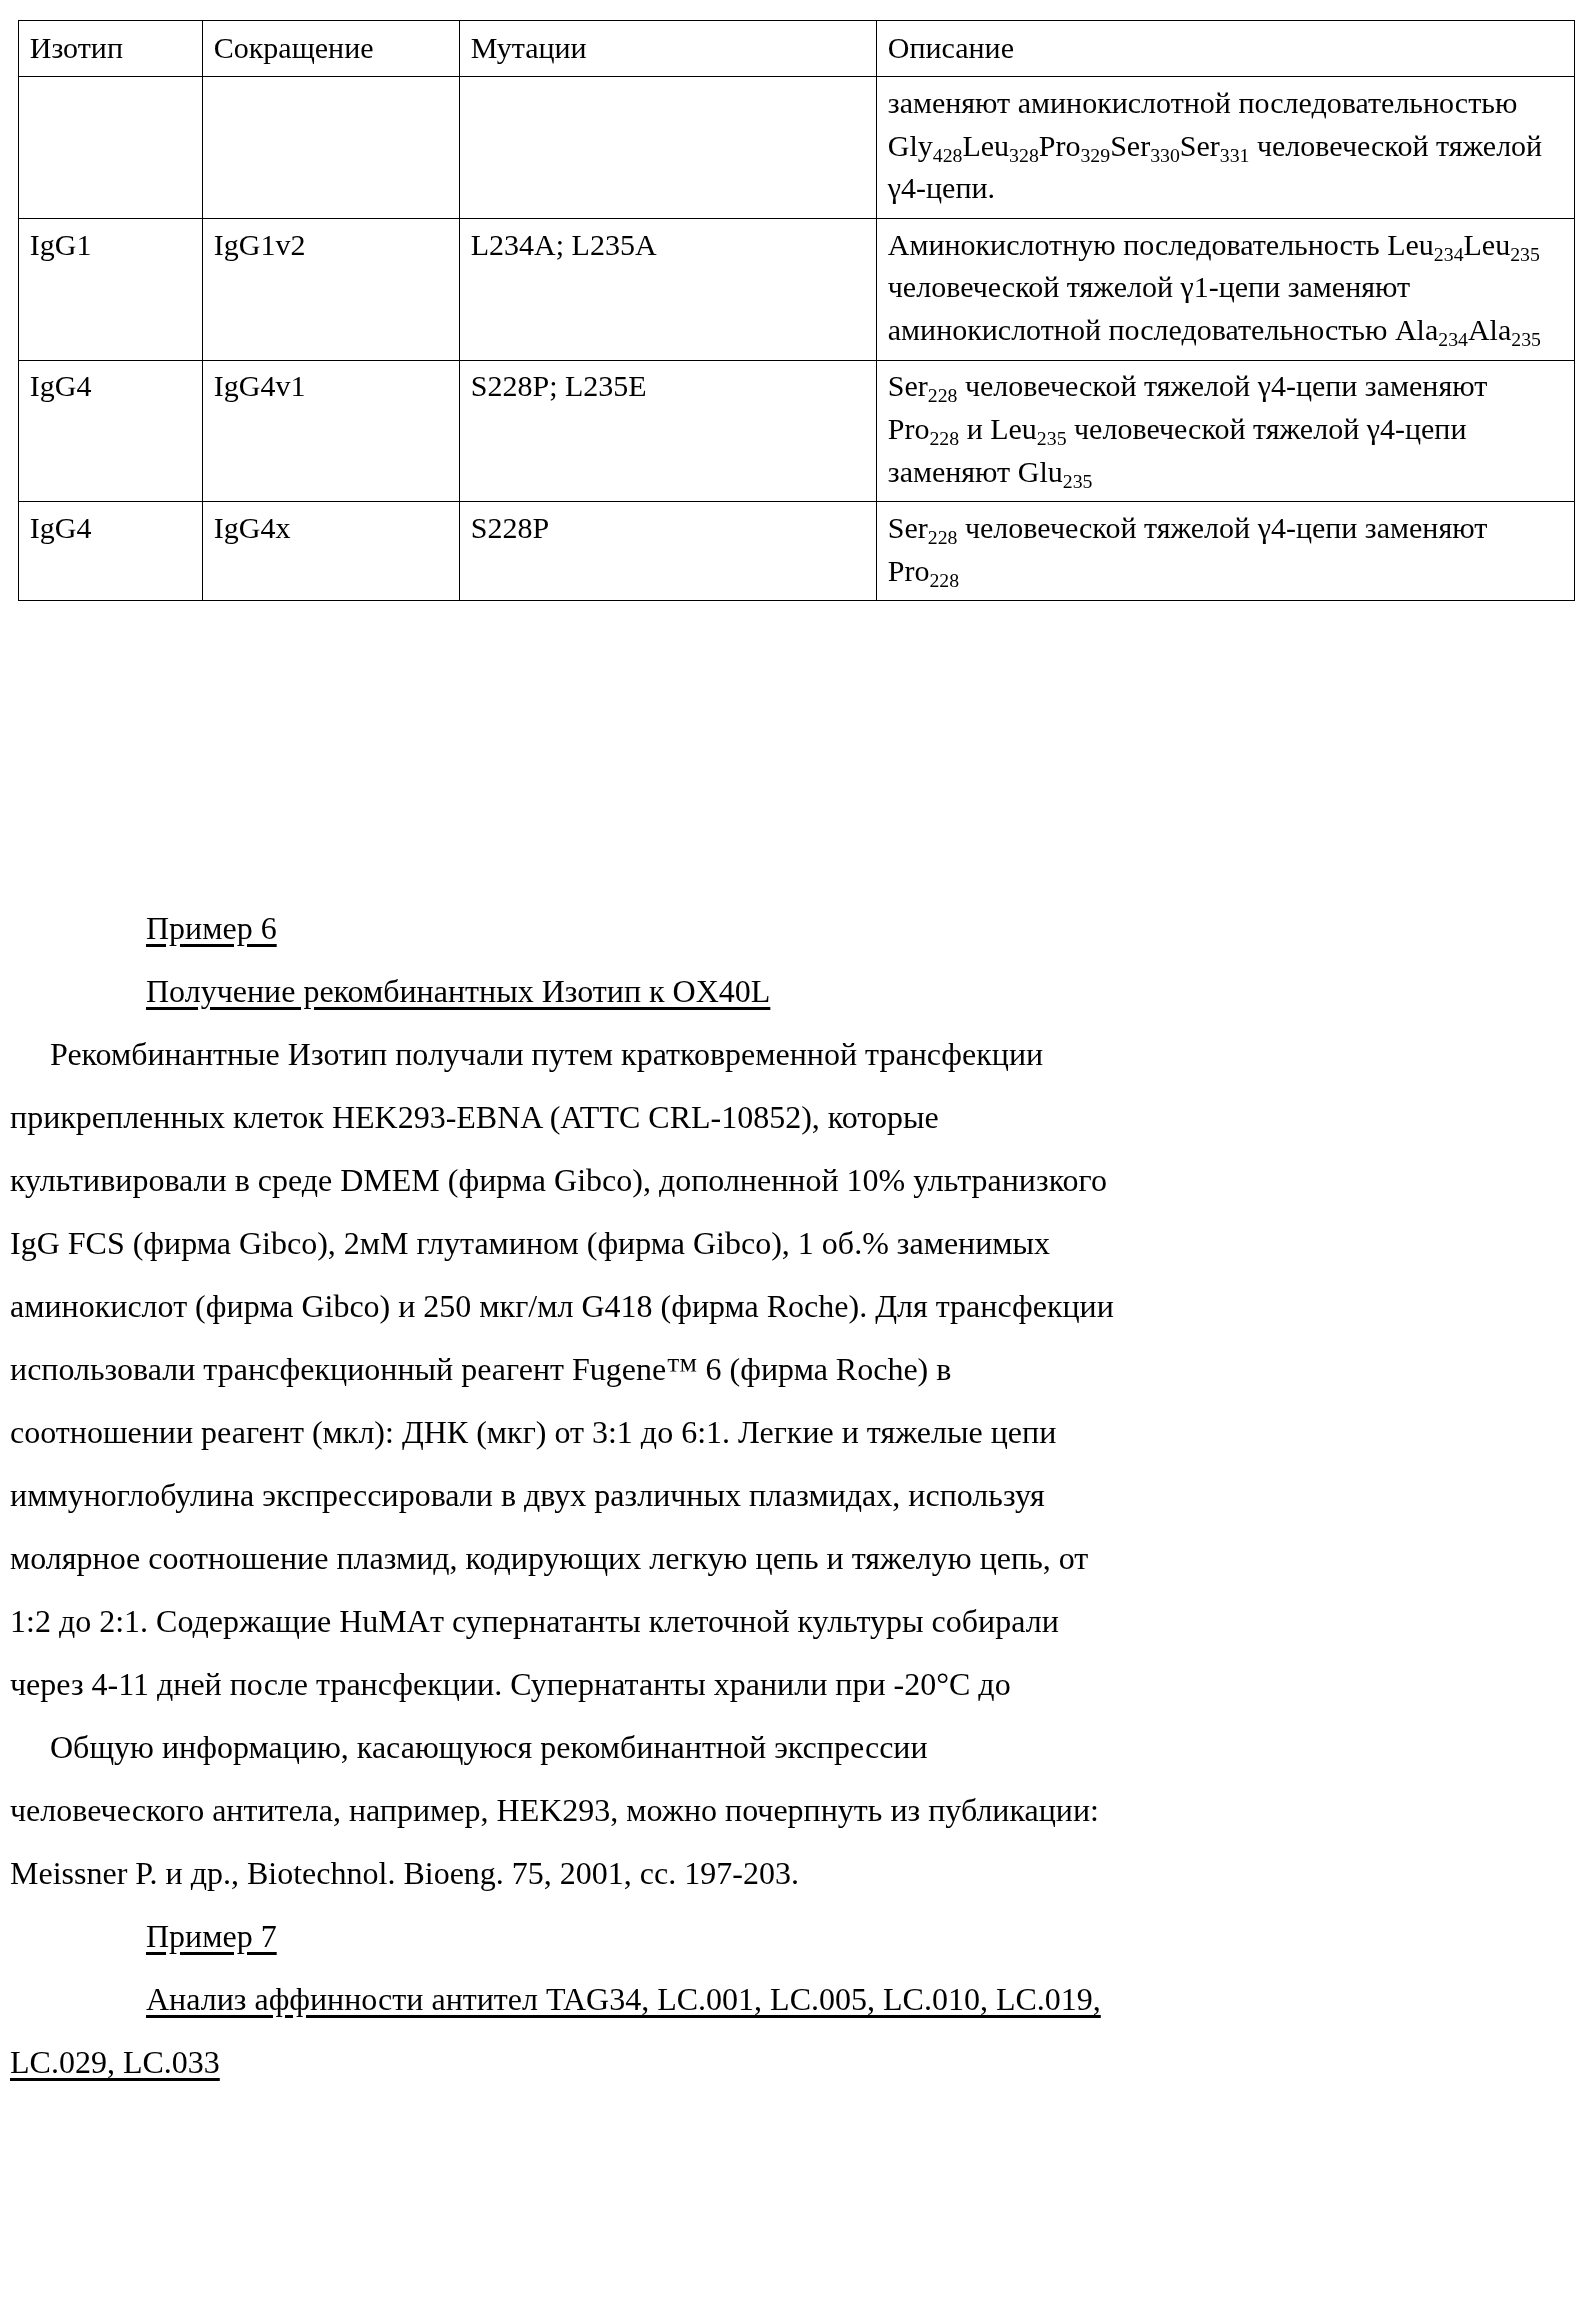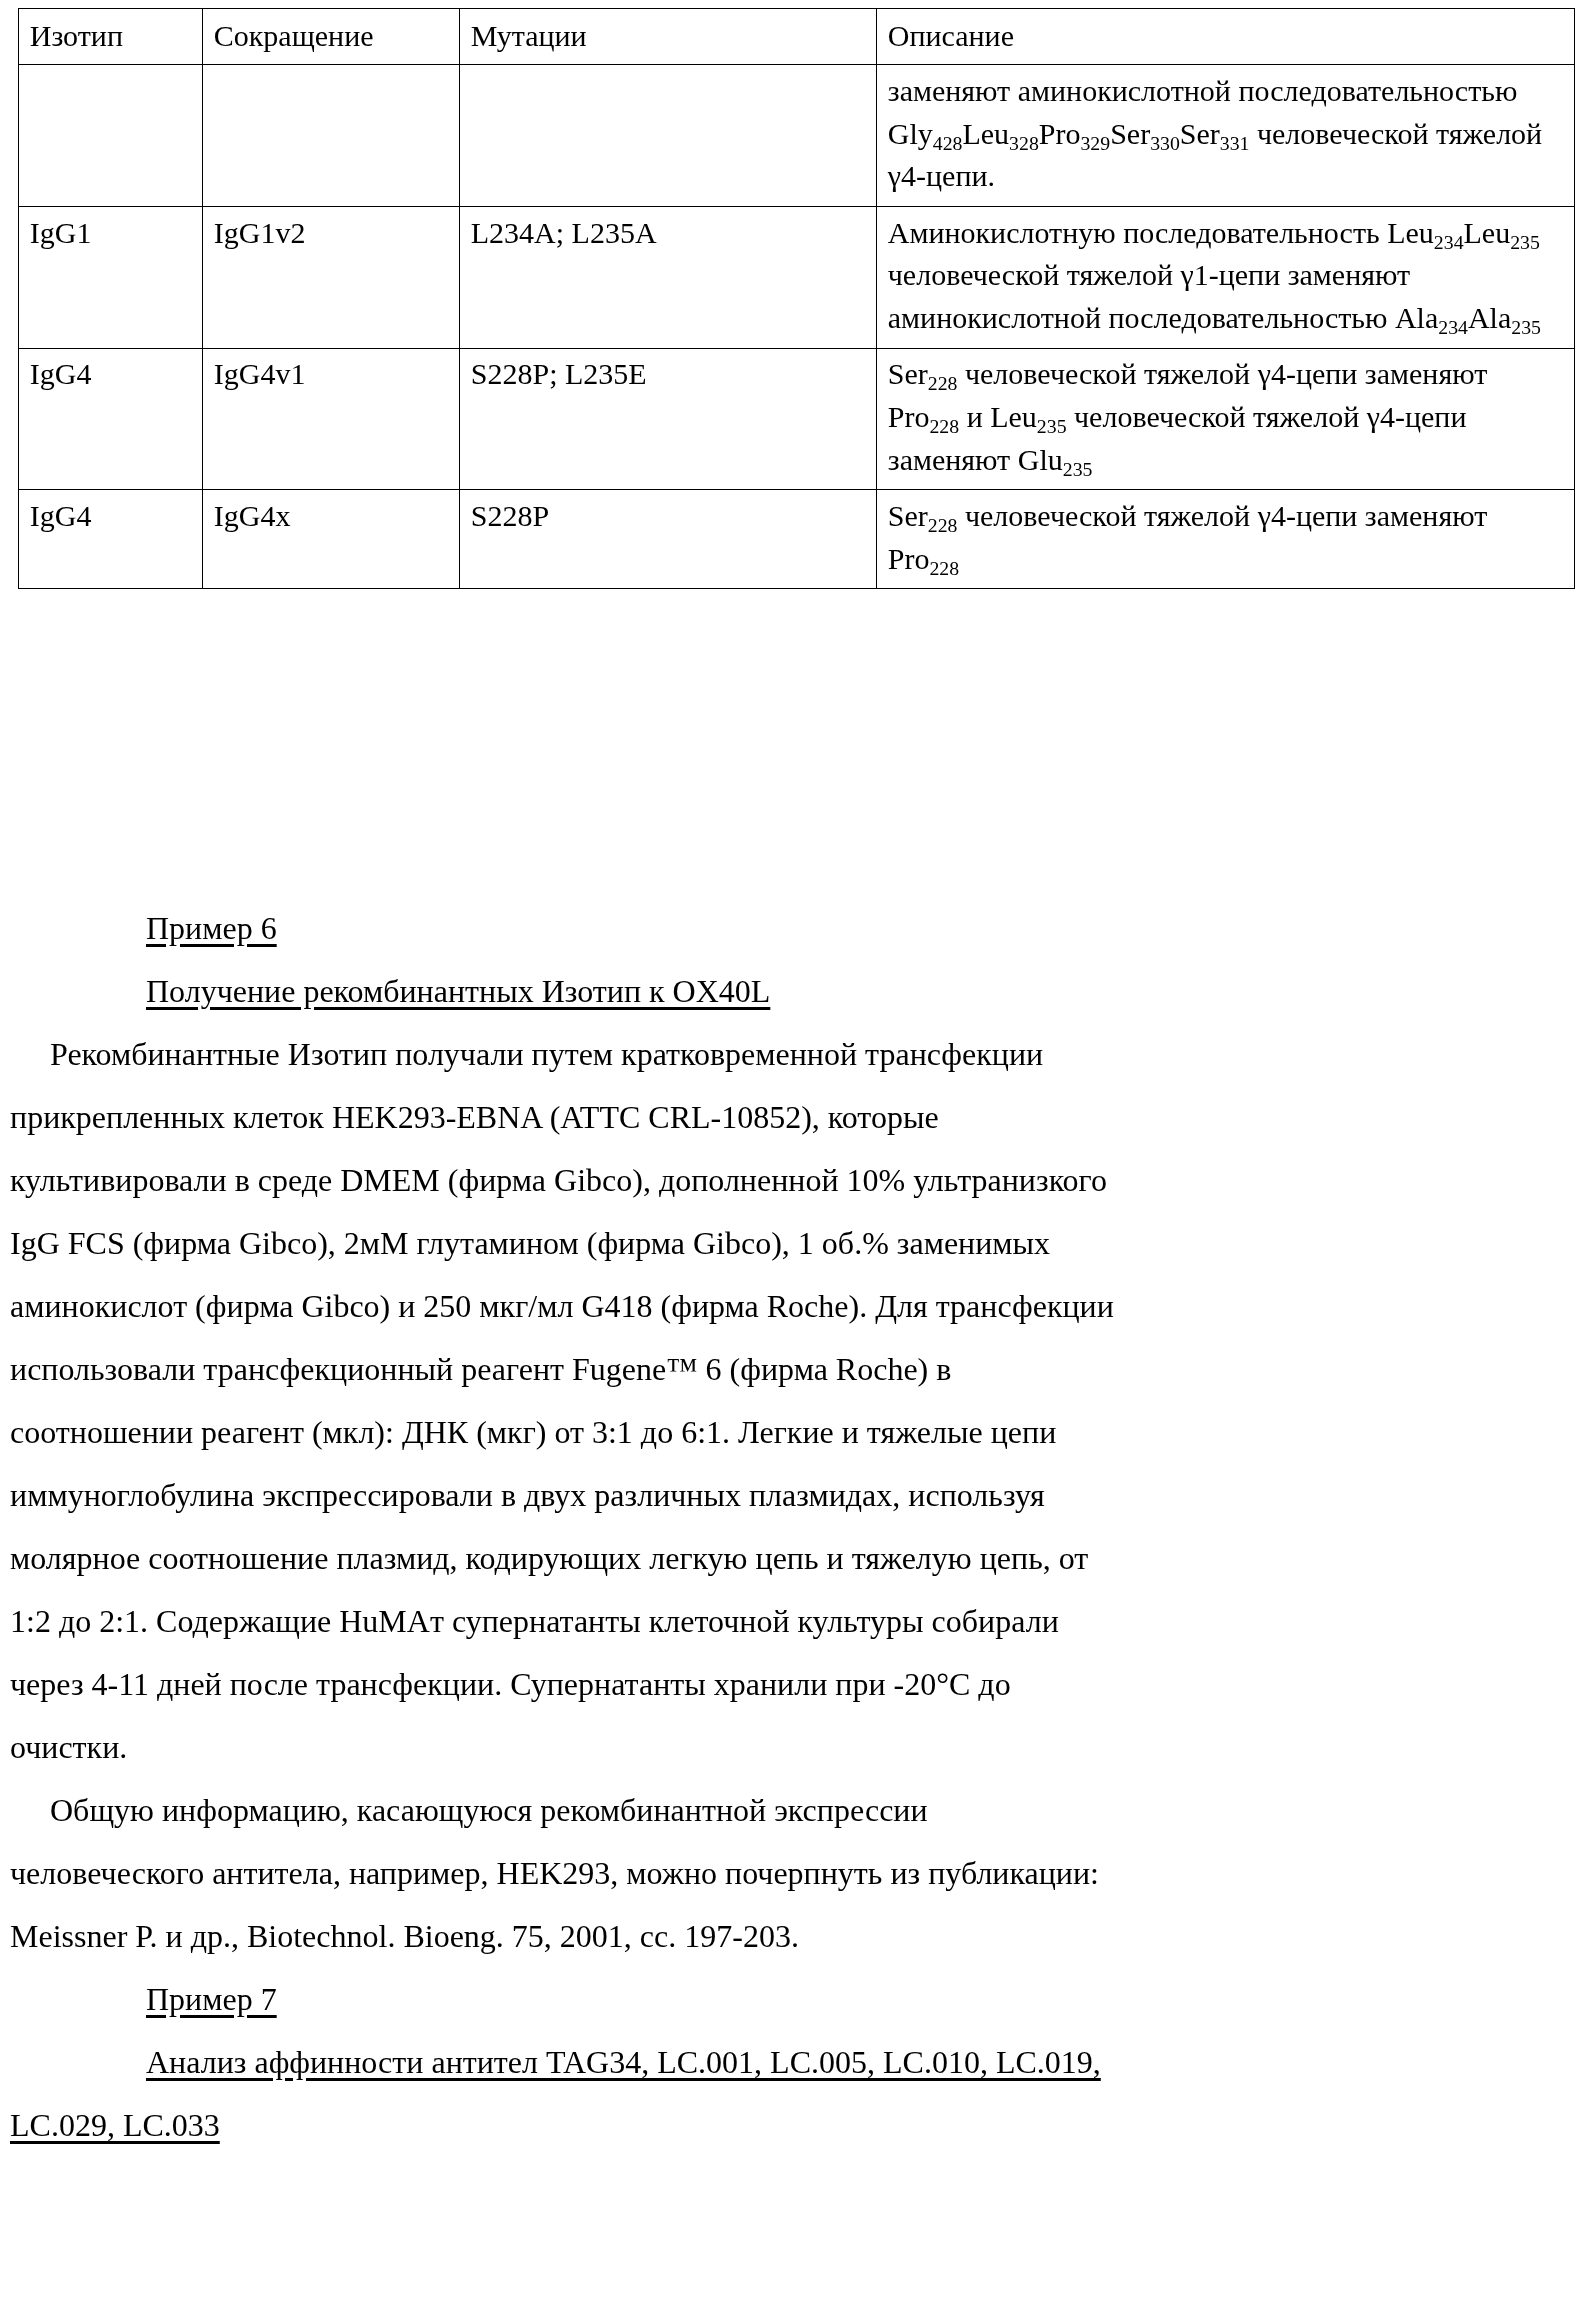--- a/index.html
+++ b/index.html
@@ -22,21 +22,21 @@
     width: 1593px;
     height: 2307px;
     padding: 0;
     box-sizing: border-box;
   }
 
   
   .tbl-wrap {
     position: absolute;
     left: 17.6px;
-    top: 8px;
+    top: 20px;
     width: 1556px;
   }
   table.mut-table {
     border-collapse: collapse;
     width: 1556px;
     table-layout: fixed;
   }
   table.mut-table td, table.mut-table th {
     border: 1.6px solid #000;
     vertical-align: top;
@@ -150,21 +150,20 @@
         <span class="ln">прикрепленных клеток HEK293-EBNA (ATTC CRL-10852), которые</span>
         <span class="ln">культивировали в среде DMEM (фирма Gibco), дополненной 10% ультранизкого</span>
         <span class="ln">IgG FCS (фирма Gibco), 2мМ глутамином (фирма Gibco), 1 об.% заменимых</span>
         <span class="ln">аминокислот (фирма Gibco) и 250 мкг/мл G418 (фирма Roche). Для трансфекции</span>
         <span class="ln">использовали трансфекционный реагент Fugene™ 6 (фирма Roche) в</span>
         <span class="ln">соотношении реагент (мкл): ДНК (мкг) от 3:1 до 6:1. Легкие и тяжелые цепи</span>
         <span class="ln">иммуноглобулина экспрессировали в двух различных плазмидах, используя</span>
         <span class="ln">молярное соотношение плазмид, кодирующих легкую цепь и тяжелую цепь, от</span>
         <span class="ln">1:2 до 2:1. Содержащие HuMAт супернатанты клеточной культуры собирали</span>
         <span class="ln">через 4-11 дней после трансфекции. Супернатанты хранили при -20°C до</span>
-        <span class="ln">очистки.</span>
       </span>
 
     <span class="para">
         <span class="ln">     Общую информацию, касающуюся рекомбинантной экспрессии</span>
         <span class="ln">человеческого антитела, например, HEK293, можно почерпнуть из публикации:</span>
         <span class="ln">Meissner P. и др., Biotechnol. Bioeng. 75, 2001, сс. 197-203.</span>
       </span>
 
     <span class="heading-u">Пример 7</span>
 

